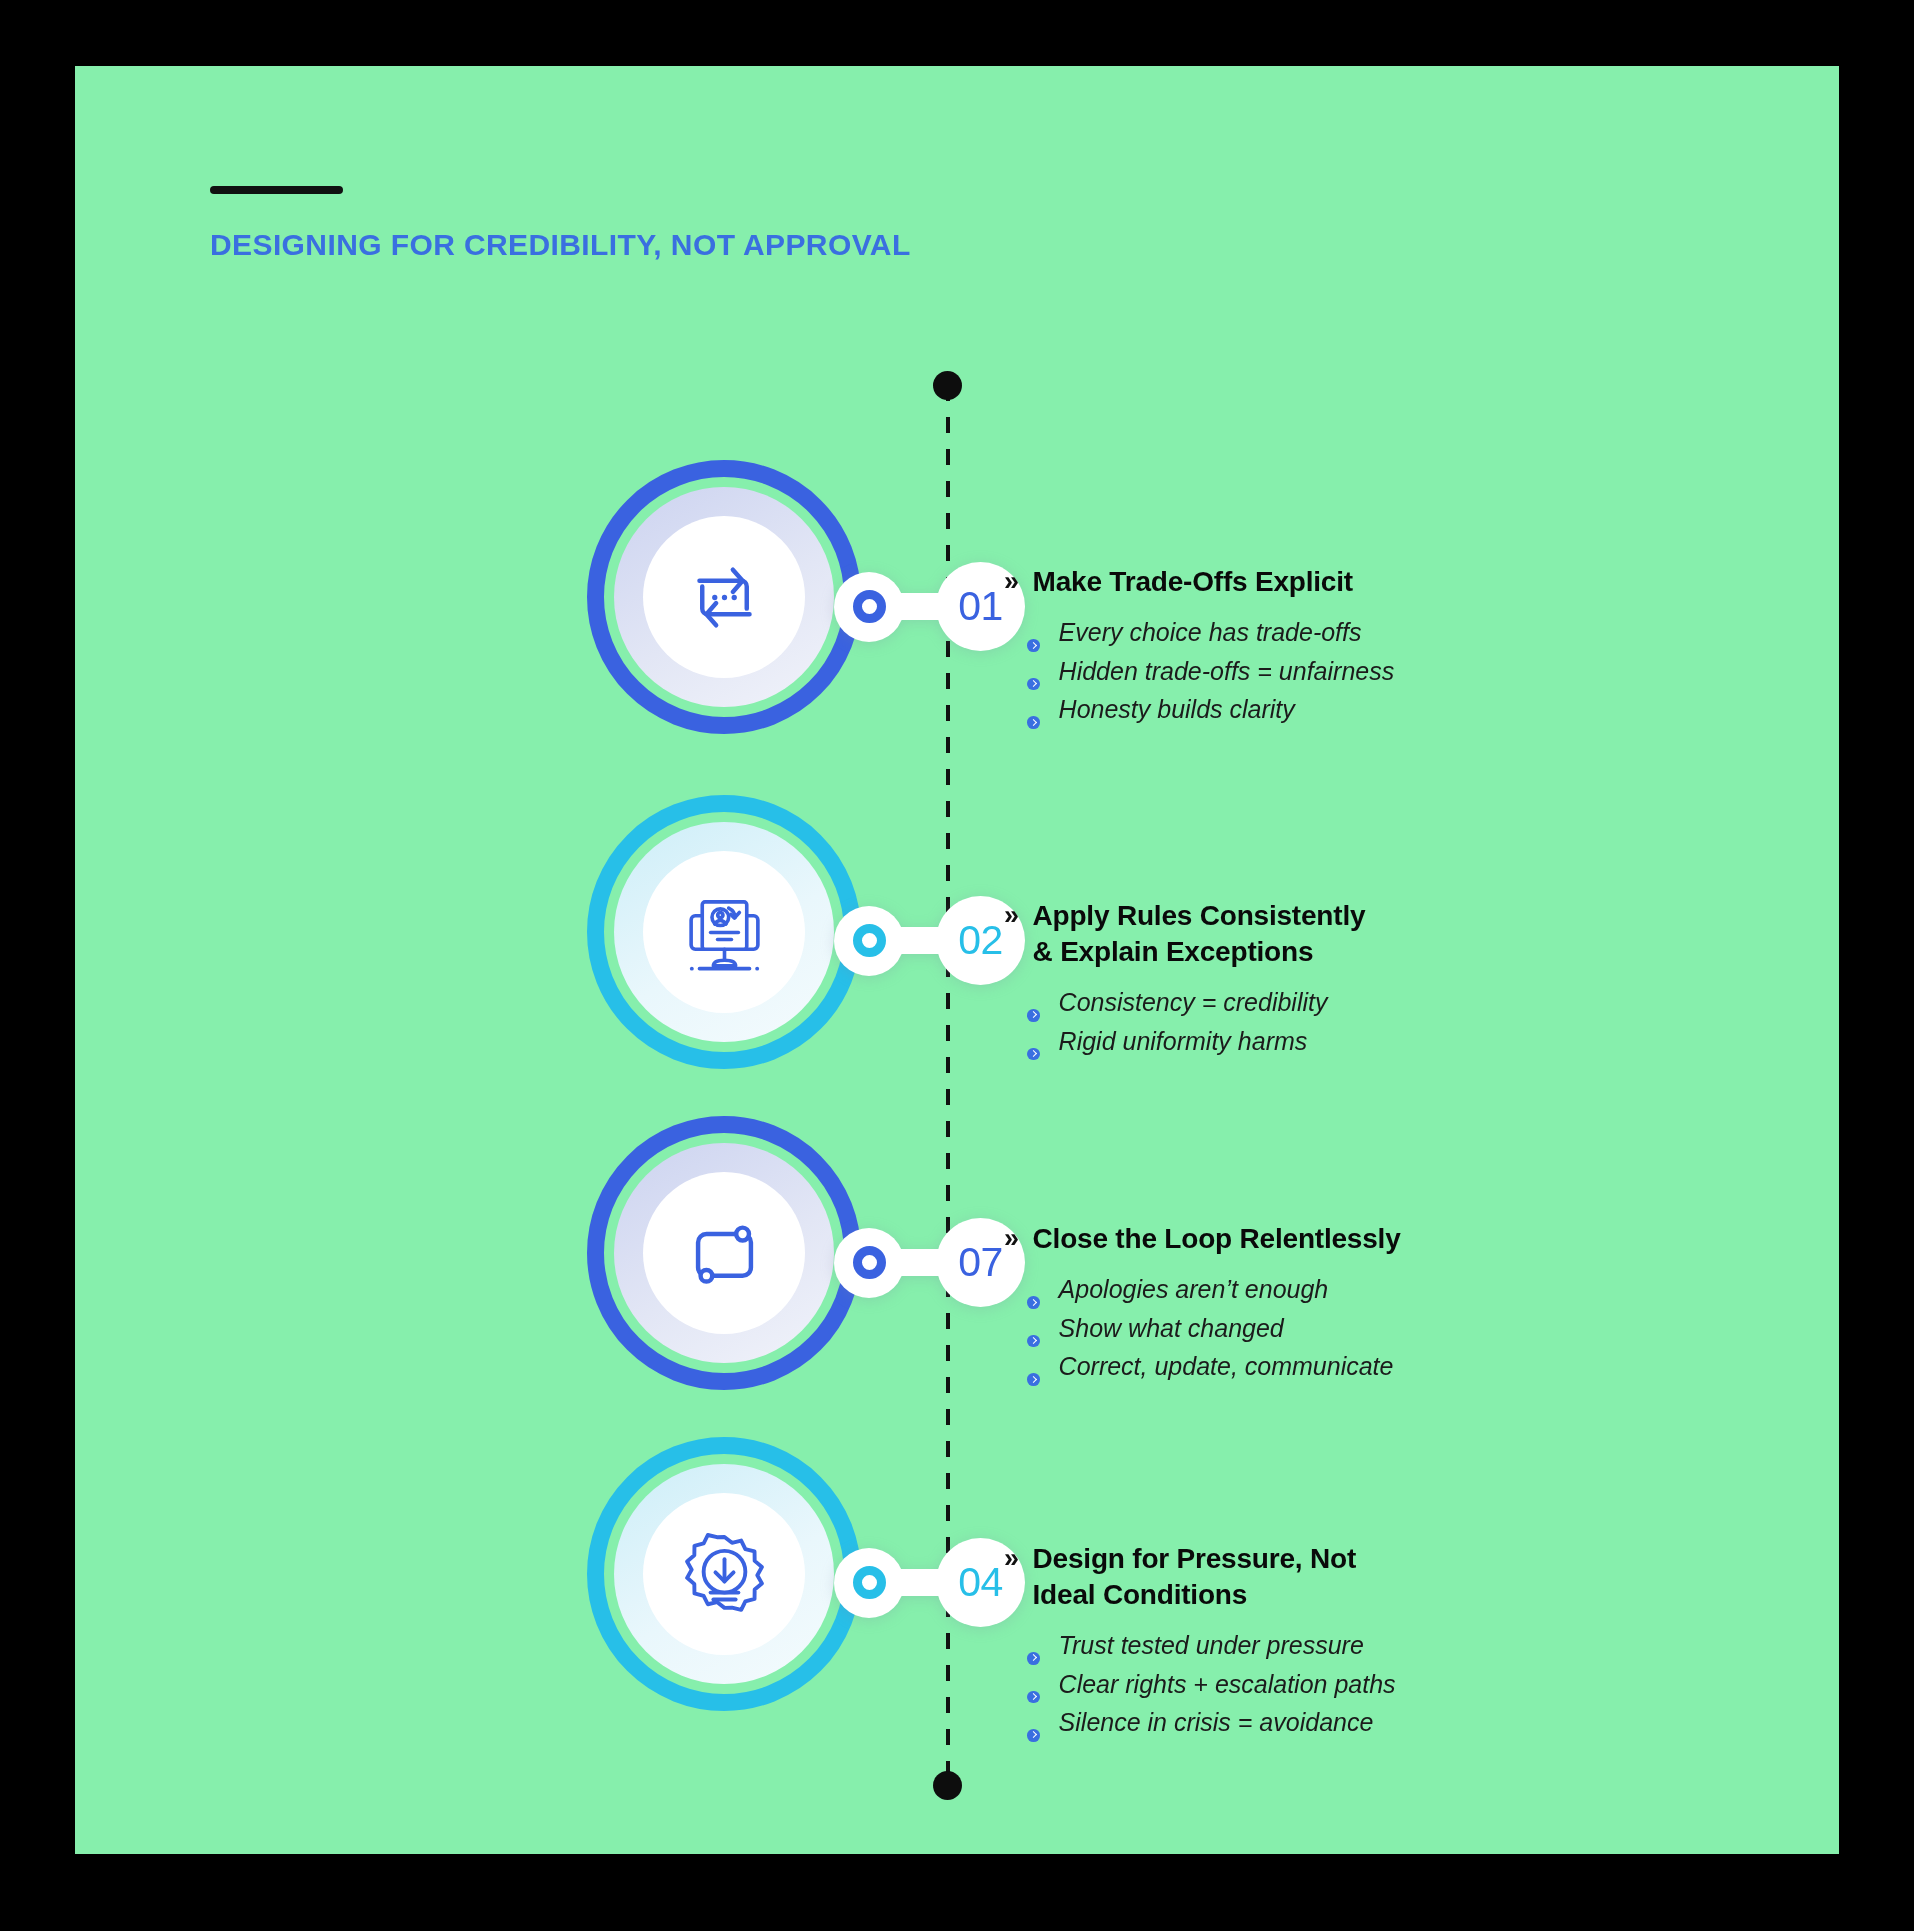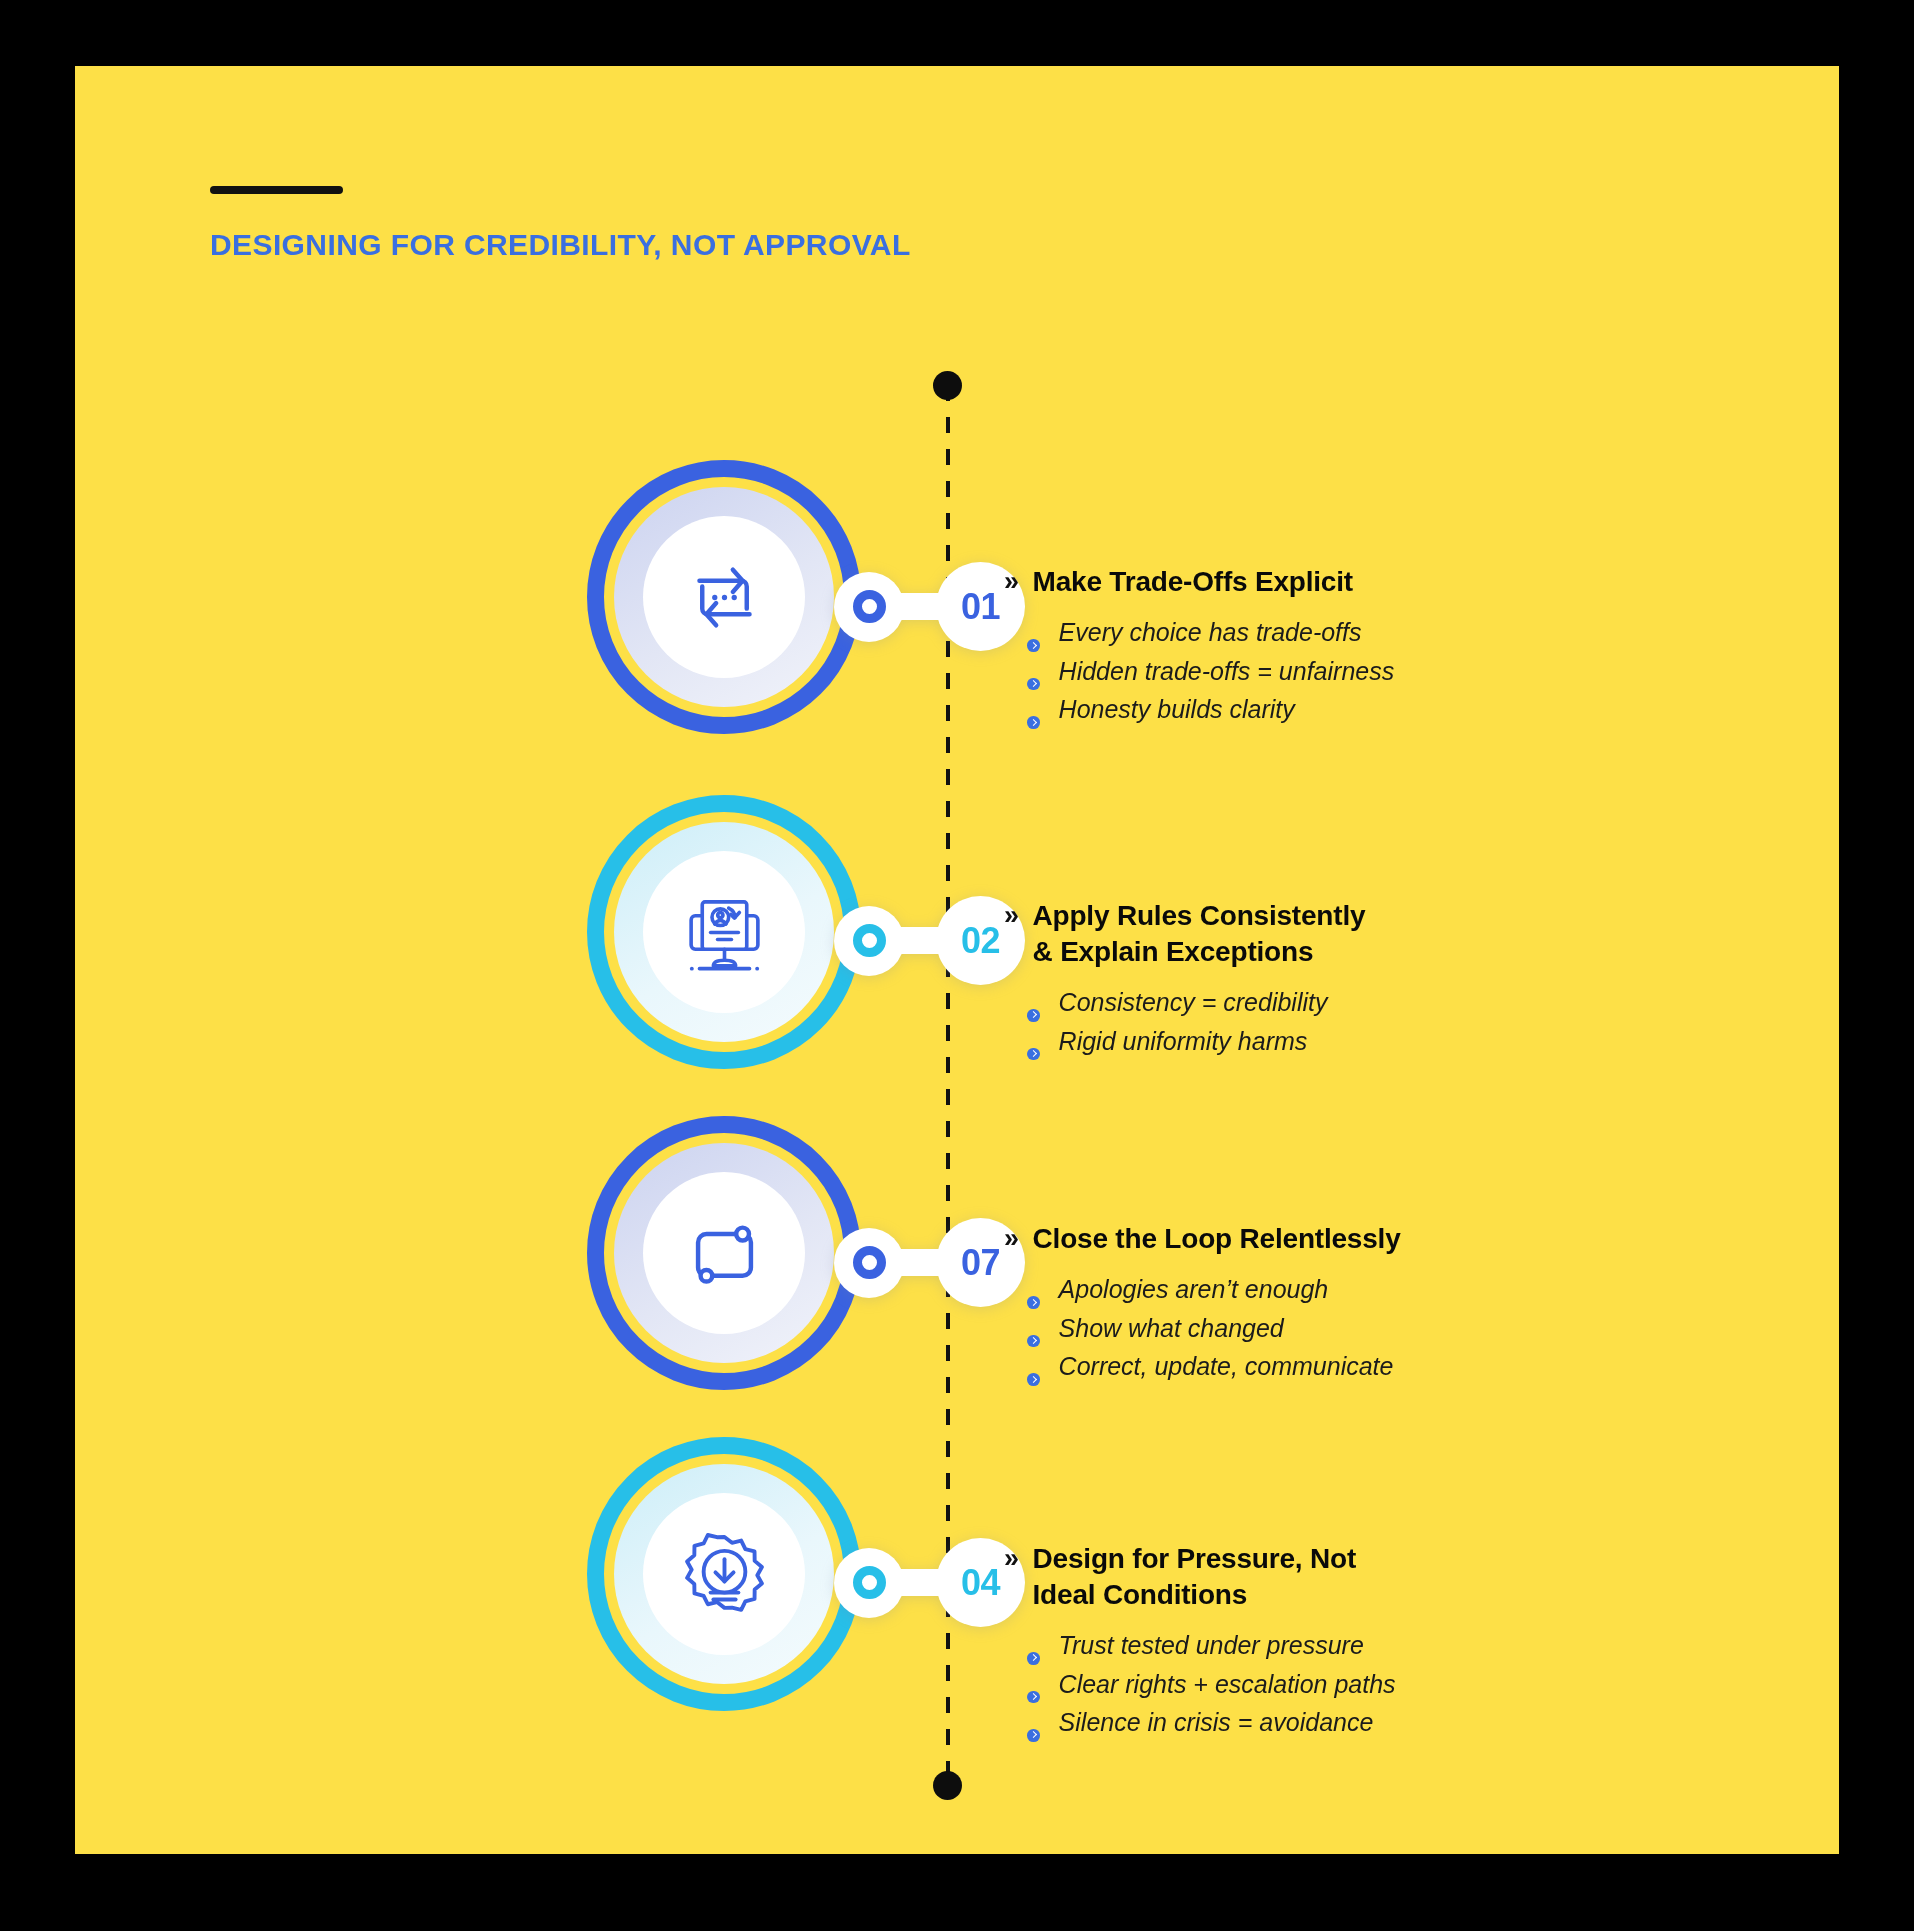--- a/index.html
+++ b/index.html
@@ -19,21 +19,21 @@
     overflow: hidden;
   }
 
   
   .card {
     position: absolute;
     left: 75px;
     top: 66px;
     width: 1764px;
     height: 1788px;
-    background: #fde047;
+    background: #86efac;
   }
 
   
   .header-rule {
     position: absolute;
     left: 135px;
     top: 120px;
     width: 133px;
     height: 7.7px;
     background: #111111;
@@ -148,22 +148,22 @@
   }
   .conn-big {
     position: absolute;
     left: 102px; top: 0;
     width: 89px; height: 89px;
     border-radius: 50%;
     background: #ffffff;
     display: flex; align-items: center; justify-content: center;
   }
   .step-num {
-    font-size: 36px;
-    font-weight: 700;
+    font-size: 41px;
+    font-weight: 400;
     color: var(--ring);
     letter-spacing: -0.5px;
   }
 
   
   .step-text {
     position: absolute;
     left: 929px;
     width: 734px;
   }

